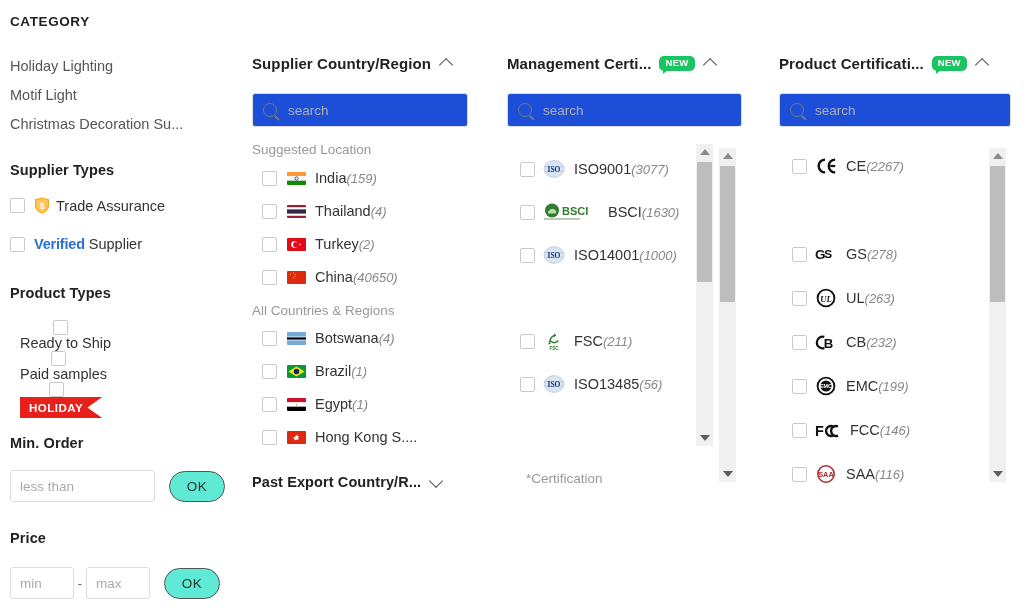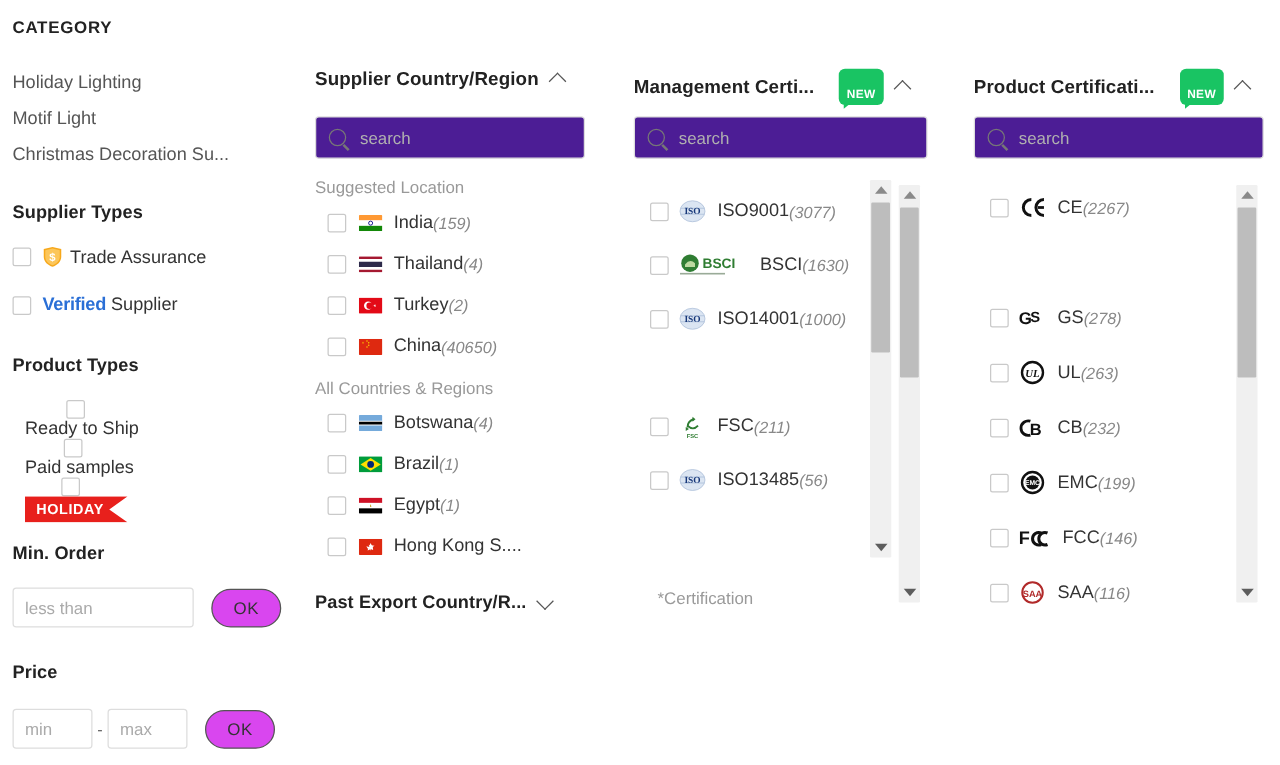--- a/index.html
+++ b/index.html
@@ -75,38 +75,38 @@
     height: 32px; border: 1px solid #ddd; border-radius: 3px;
     background: #fff; display: flex; align-items: center;
     padding: 0 9px; font-size: 13.5px; color: #aaa;
   }
   #min-order-input { width: 145px; }
   #price-min-input { width: 64px; }
   #price-max-input { width: 64px; }
   .dash { width: 12px; text-align: center; font-size: 13px; color: #666; }
   .okbtn {
     height: 31px; min-width: 56px; padding: 0 14px;
-    border: 1px solid #555; border-radius: 16px; background: #d946ef;
+    border: 1px solid #555; border-radius: 16px; background: #5eead4;
     display: flex; align-items: center; justify-content: center;
     font-size: 13.5px; color: #333; letter-spacing: .4px;
   }
   #min-order-ok { margin-left: 14px; }
   #price-ok { margin-left: 14px; }
 
   
   .facet-head {
     position: absolute; top: 55px; left: 0;
     display: flex; align-items: center;
   }
   .facet-head .sec-title { font-size: 15px; }
   .new-badge {
-    margin-left: 20px; position: relative;
+    margin-left: 8px; position: relative;
     background: #19c463; color: #fff;
     font-size: 9.5px; font-weight: bold; letter-spacing: .3px;
-    border-radius: 5px; padding: 16px 6px 3px 6px;
+    border-radius: 5px; padding: 2px 6px 3px 6px;
     line-height: 1;
     text-align: right;
   }
   .new-badge::after {
     content: ""; position: absolute; left: 4px; bottom: -3px;
     width: 0; height: 0;
     border-left: 5px solid #19c463;
     border-bottom: 4px solid transparent;
   }
   .chev {
@@ -116,21 +116,21 @@
   .chev::before {
     content: ""; position: absolute; left: 1px; top: 3px;
     width: 9px; height: 9px;
     border-left: 1.6px solid #555; border-top: 1.6px solid #555;
     transform: rotate(45deg);
   }
   .chev.down::before { top: 0px; transform: rotate(225deg); }
 
   .searchbox {
     position: absolute; top: 93px; left: 0; height: 34px;
-    border: 1px solid #ddd; border-radius: 3px; background: #4c1d95;
+    border: 1px solid #ddd; border-radius: 3px; background: #1d4ed8;
     display: flex; align-items: center; padding: 0 10px;
   }
   .mag {
     width: 14px; height: 14px; min-width: 14px; margin-right: 11px;
     border: 1.6px solid #777; border-radius: 50%; position: relative;
   }
   .mag::after {
     content: ""; position: absolute; right: -4px; bottom: -3px;
     width: 6px; height: 1.6px; background: #777;
     transform: rotate(45deg);

